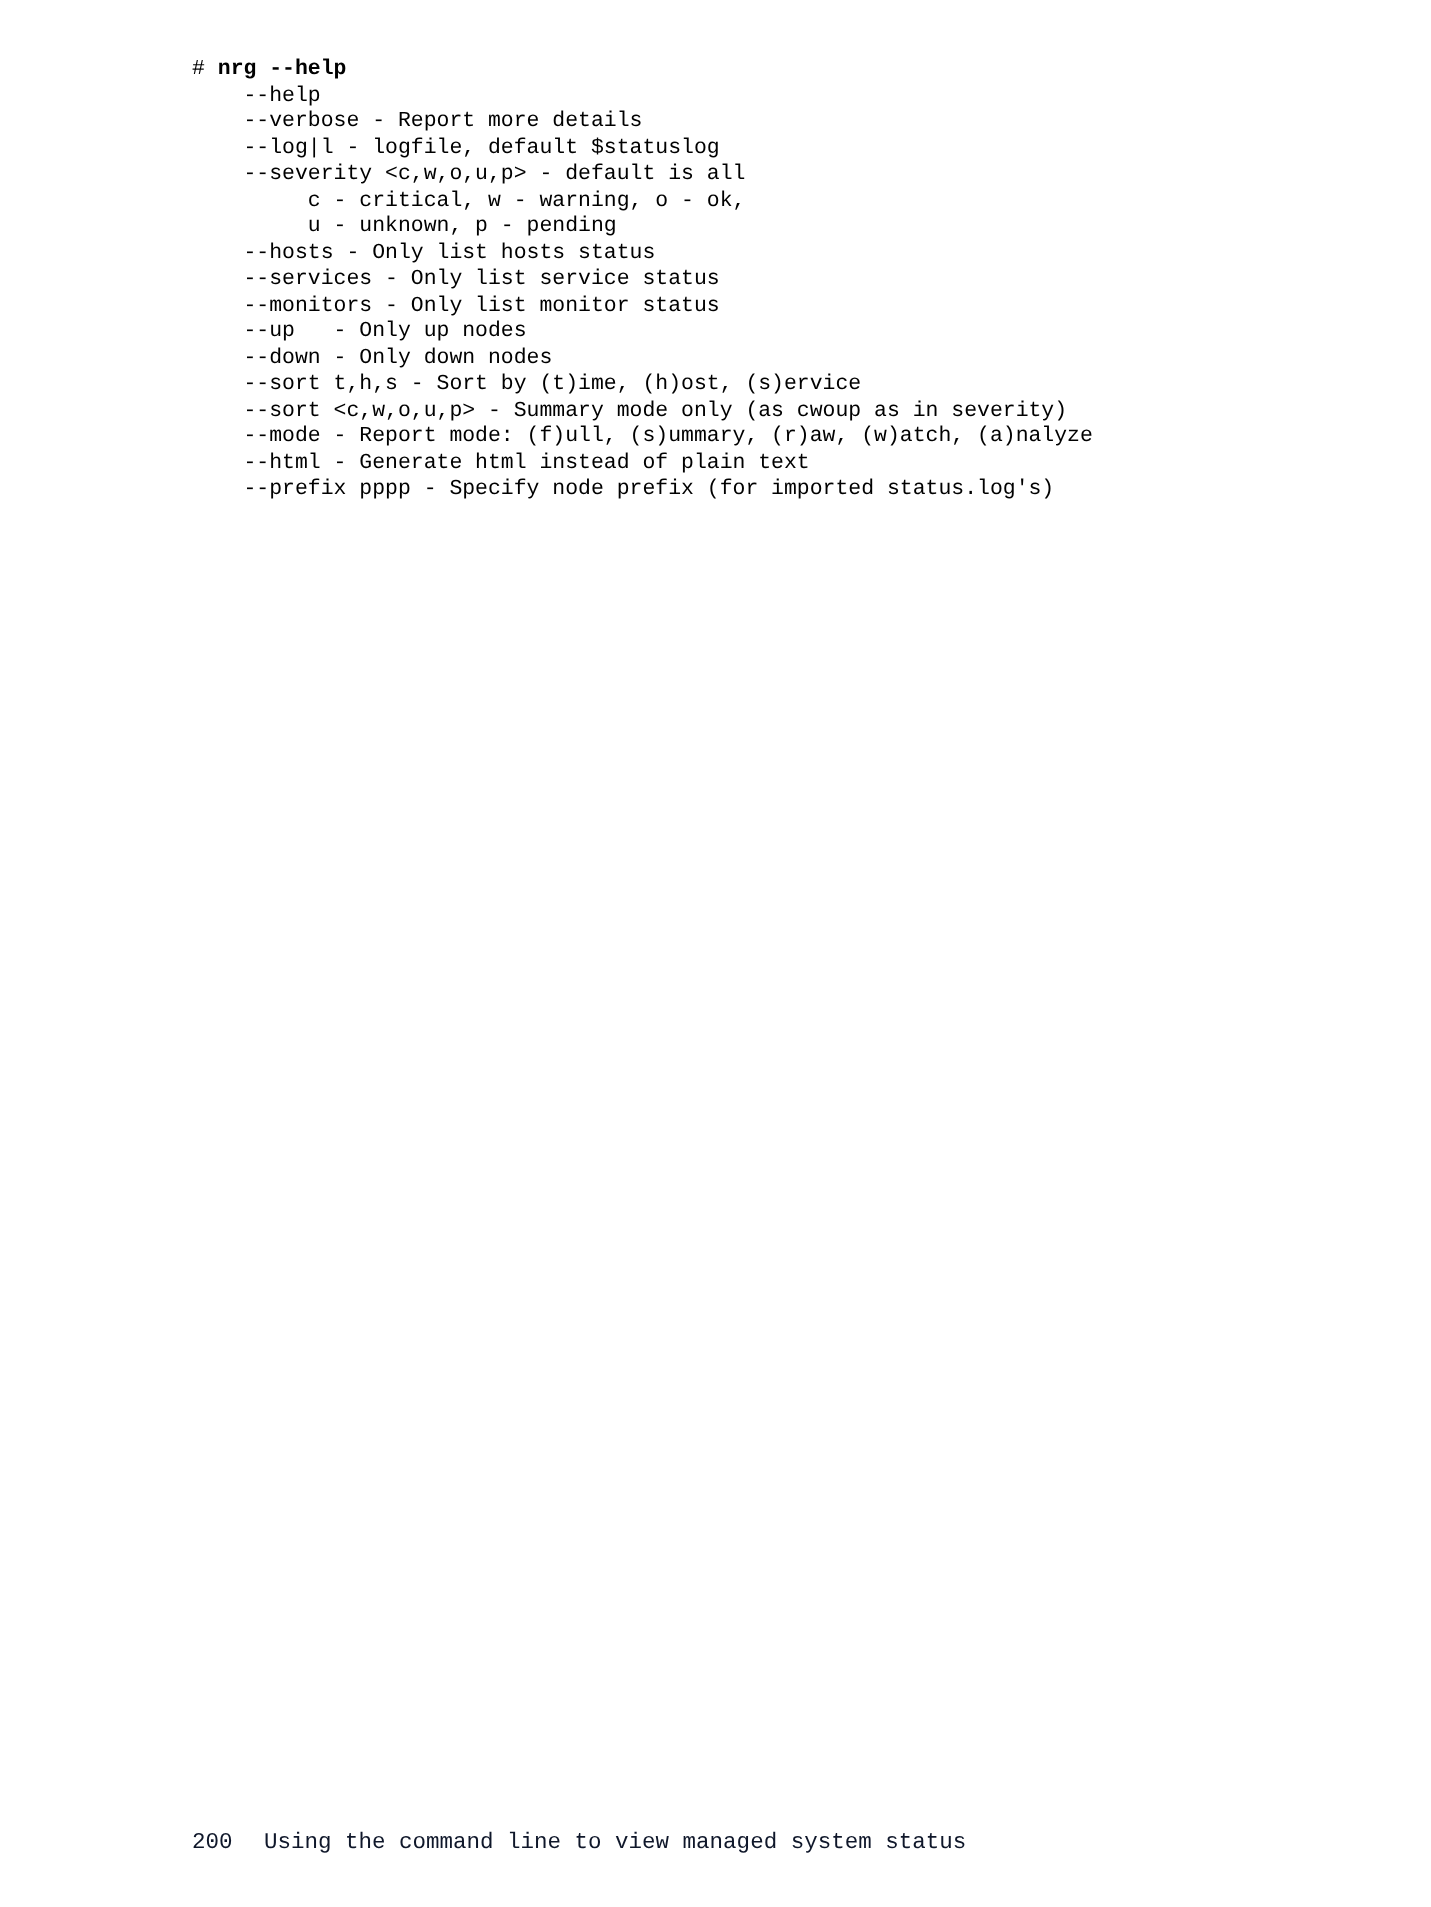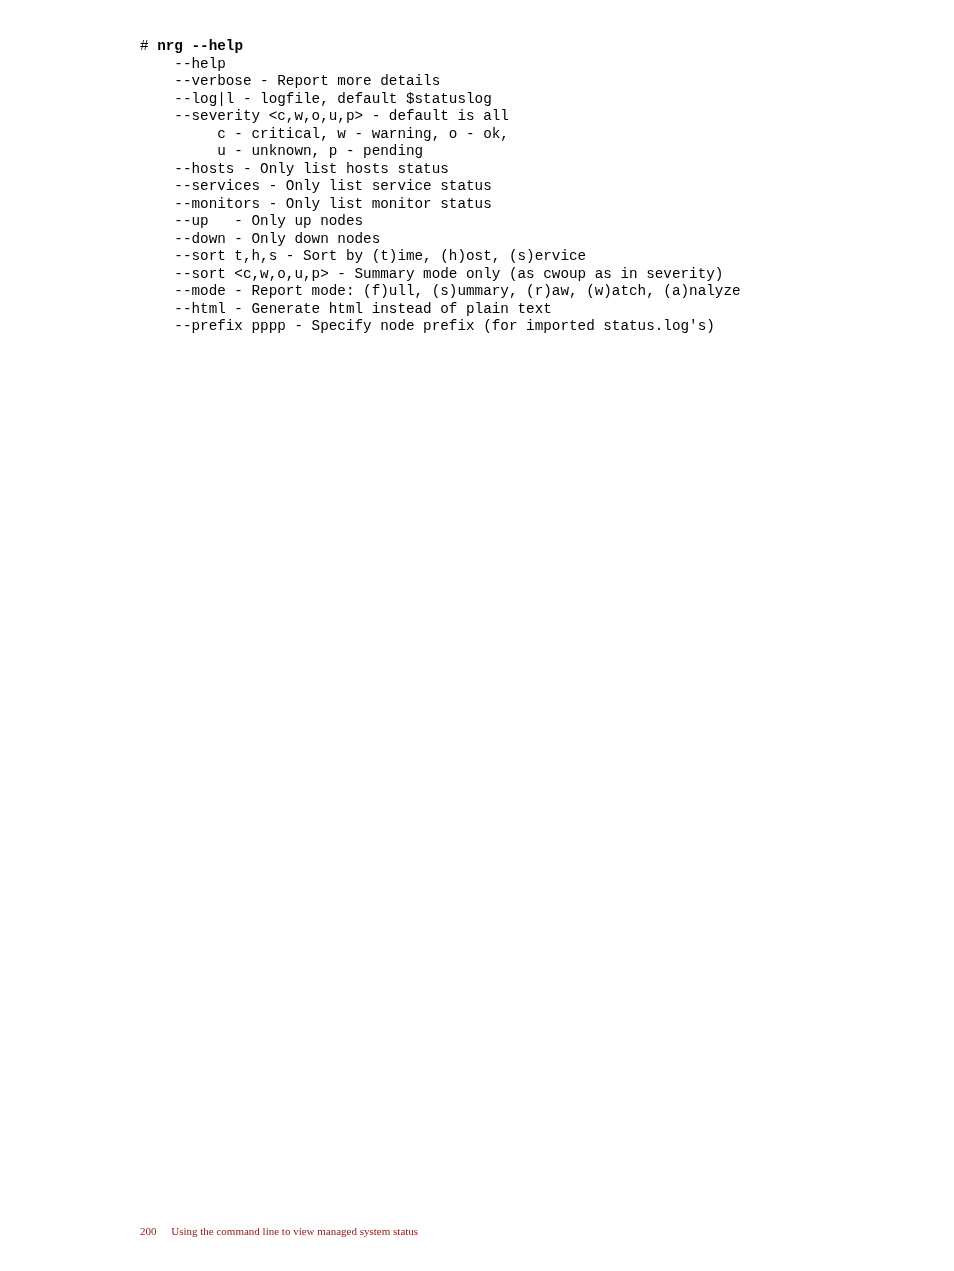--- a/index.html
+++ b/index.html
@@ -9,42 +9,41 @@
     width: 954px;
     height: 1271px;
     font-family: "Times New Roman", Times, serif;
     color: #000;
   }
   .page {
     position: relative;
     width: 912px;
     height: 1271px;
     box-sizing: border-box;
-    margin-left: 12px;
   }
   .code-block {
     position: absolute;
     top: 38px;
     left: 128px;
     font-family: "Courier New", Courier, monospace;
     font-size: 14.3px;
     line-height: 17.5px;
     white-space: pre;
     color: #000;
   }
   .cmd-bold {
     font-weight: bold;
   }
   .footer {
     position: absolute;
     bottom: 34px;
     left: 128px;
-    font-family: Liberation Serif, serif;
-    font-size: 11px;
-    color: #7f1d1d;
+    font-family: Liberation Mono, monospace;
+    font-size: 15px;
+    color: #0f172a;
   }
   .page-num {
     display: inline;
   }
   .footer-title {
     display: inline;
     margin-left: 12px;
   }
 </style>
 </head>

